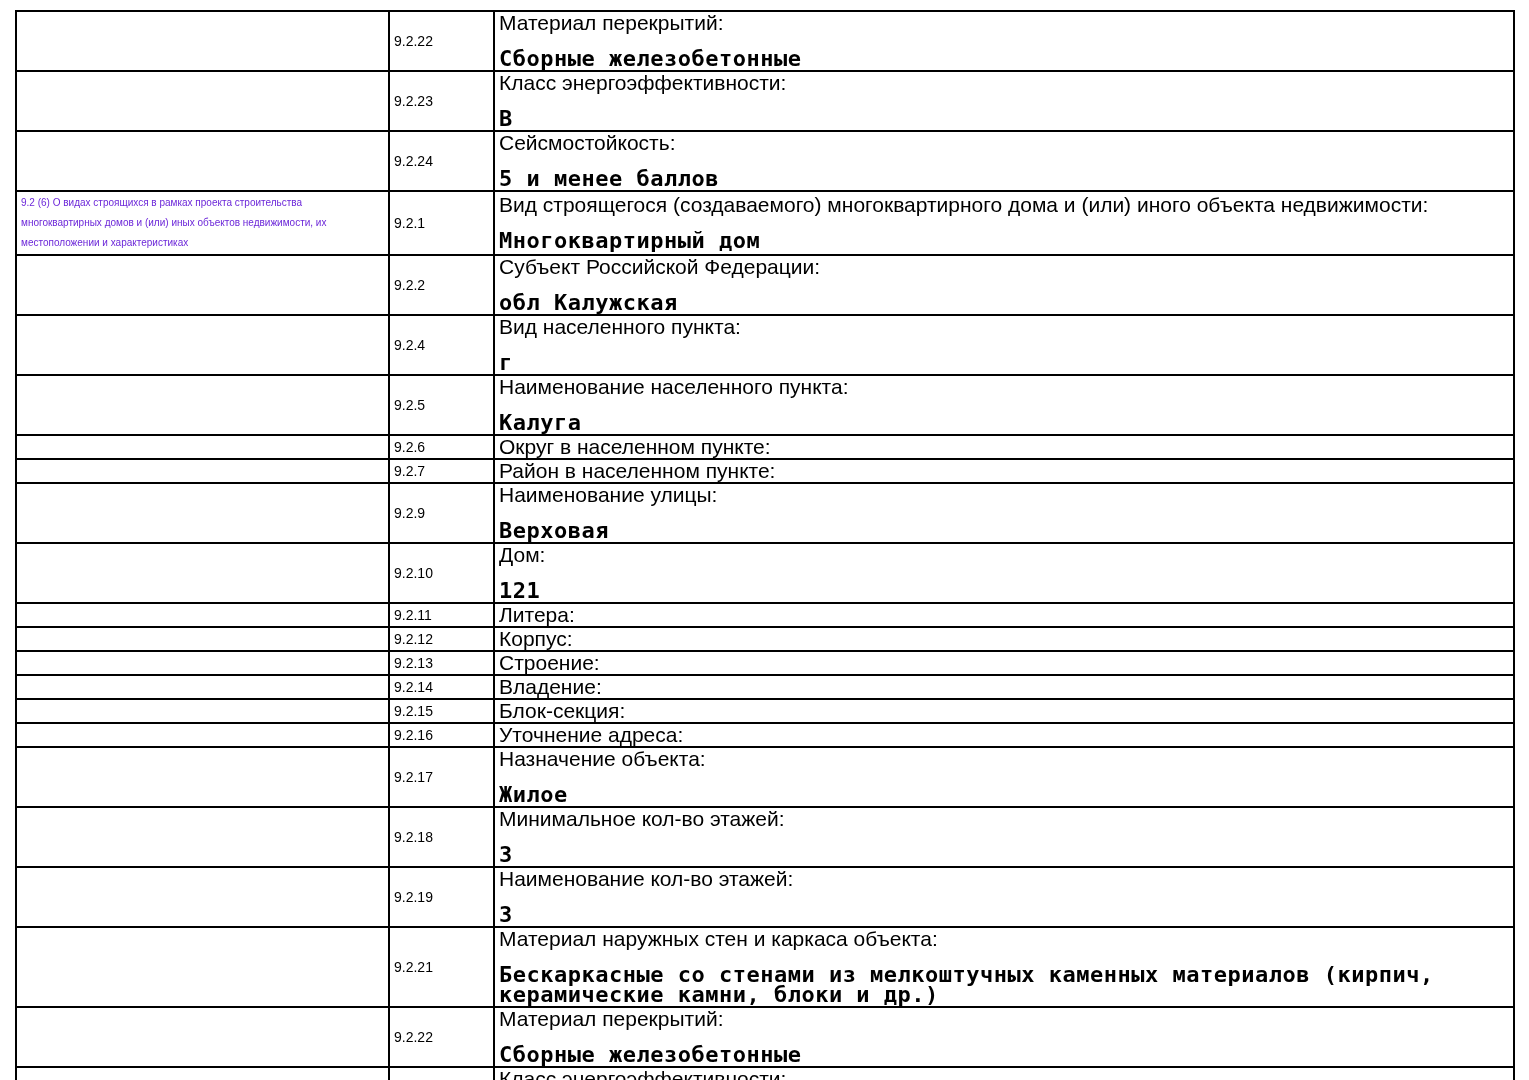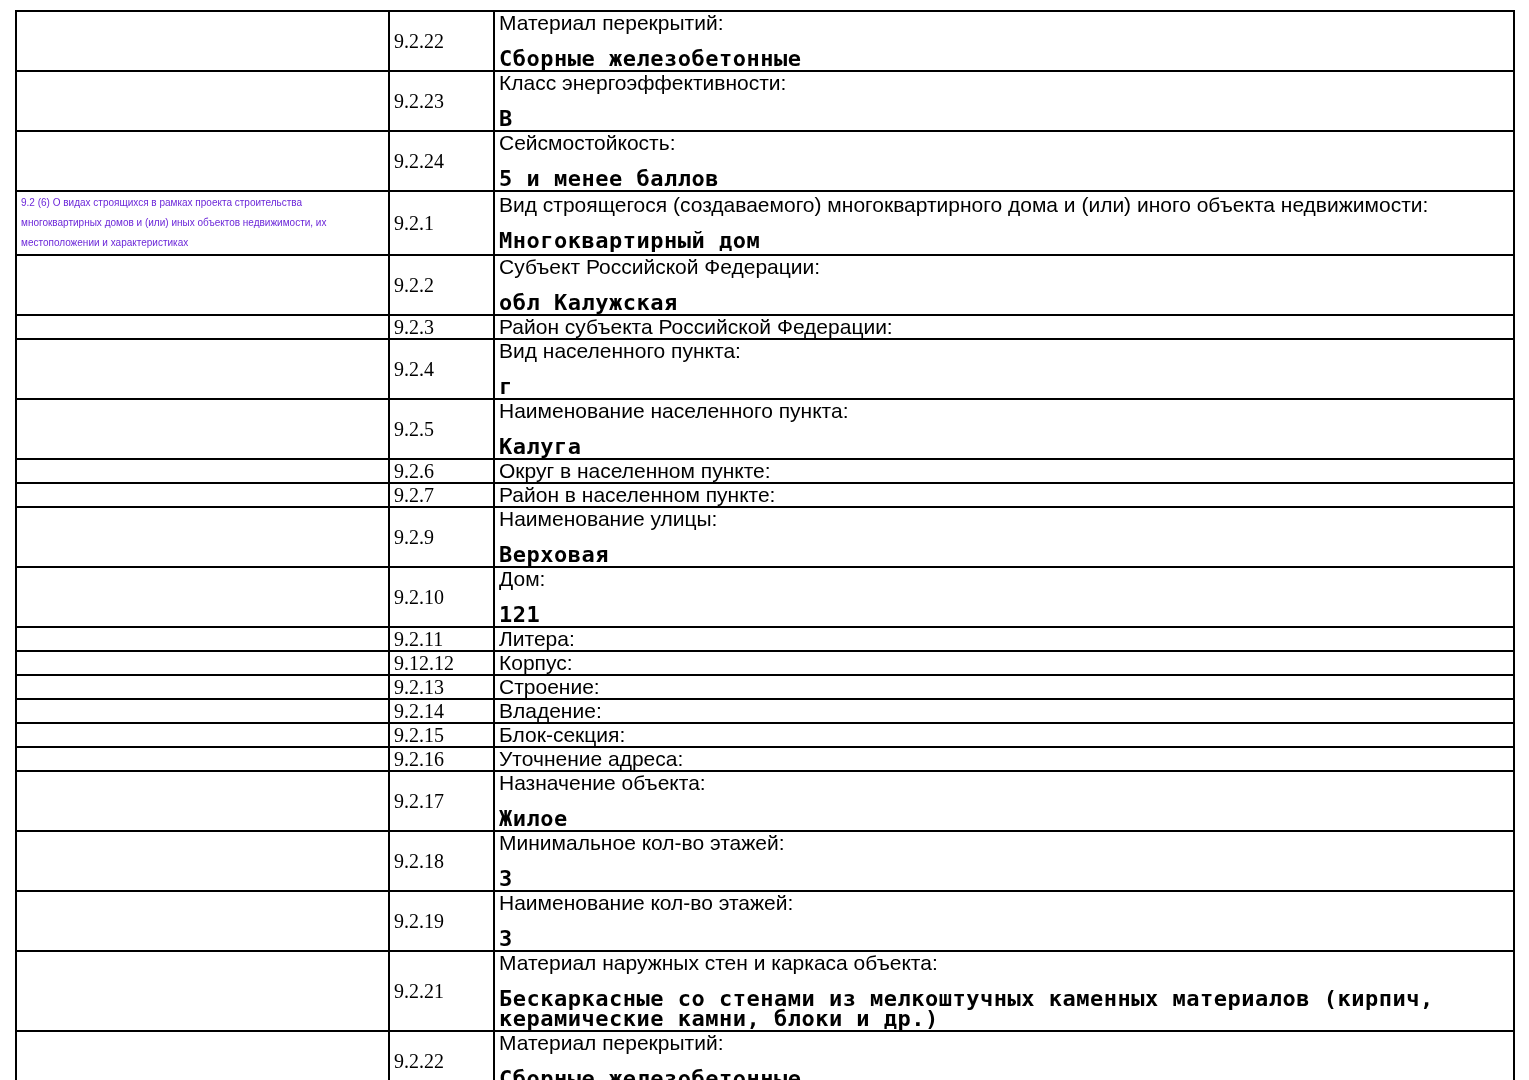--- a/index.html
+++ b/index.html
@@ -33,24 +33,23 @@
   td.section-cell {
     vertical-align: top;
     padding: 1px 2px 1px 3px;
   }
   .section-text {
     font-size: 10px;
     line-height: 20px;
     color: #6d28d9;
   }
   td.code-cell {
-    font-size: 20px;
+    font-size: 14px;
     line-height: 20px;
     padding-left: 5px;
-    font-family: Liberation Serif, serif;
   }
   .field-label {
     font-size: 21px;
     line-height: 20px;
     color: #000000;
   }
   .field-value {
     font-family: "DejaVu Sans Mono", monospace;
     font-weight: 700;
     font-size: 22px;
@@ -108,27 +107,20 @@
         <tr>
           <td class="section-cell"></td>
           <td class="code-cell">9.2.2</td>
           <td class="content-cell">
             <div class="field-label">Субъект Российской Федерации:</div>
             <div class="field-value">обл Калужская</div>
           </td>
         </tr>
         <tr>
           <td class="section-cell"></td>
-          <td class="code-cell">9.2.3</td>
-          <td class="content-cell">
-            <div class="field-label">Район субъекта Российской Федерации:</div>
-          </td>
-        </tr>
-        <tr>
-          <td class="section-cell"></td>
           <td class="code-cell">9.2.4</td>
           <td class="content-cell">
             <div class="field-label">Вид населенного пункта:</div>
             <div class="field-value">г</div>
           </td>
         </tr>
         <tr>
           <td class="section-cell"></td>
           <td class="code-cell">9.2.5</td>
           <td class="content-cell">
@@ -168,21 +160,21 @@
         </tr>
         <tr>
           <td class="section-cell"></td>
           <td class="code-cell">9.2.11</td>
           <td class="content-cell">
             <div class="field-label">Литера:</div>
           </td>
         </tr>
         <tr>
           <td class="section-cell"></td>
-          <td class="code-cell">9.12.12</td>
+          <td class="code-cell">9.2.12</td>
           <td class="content-cell">
             <div class="field-label">Корпус:</div>
           </td>
         </tr>
         <tr>
           <td class="section-cell"></td>
           <td class="code-cell">9.2.13</td>
           <td class="content-cell">
             <div class="field-label">Строение:</div>
           </td>

